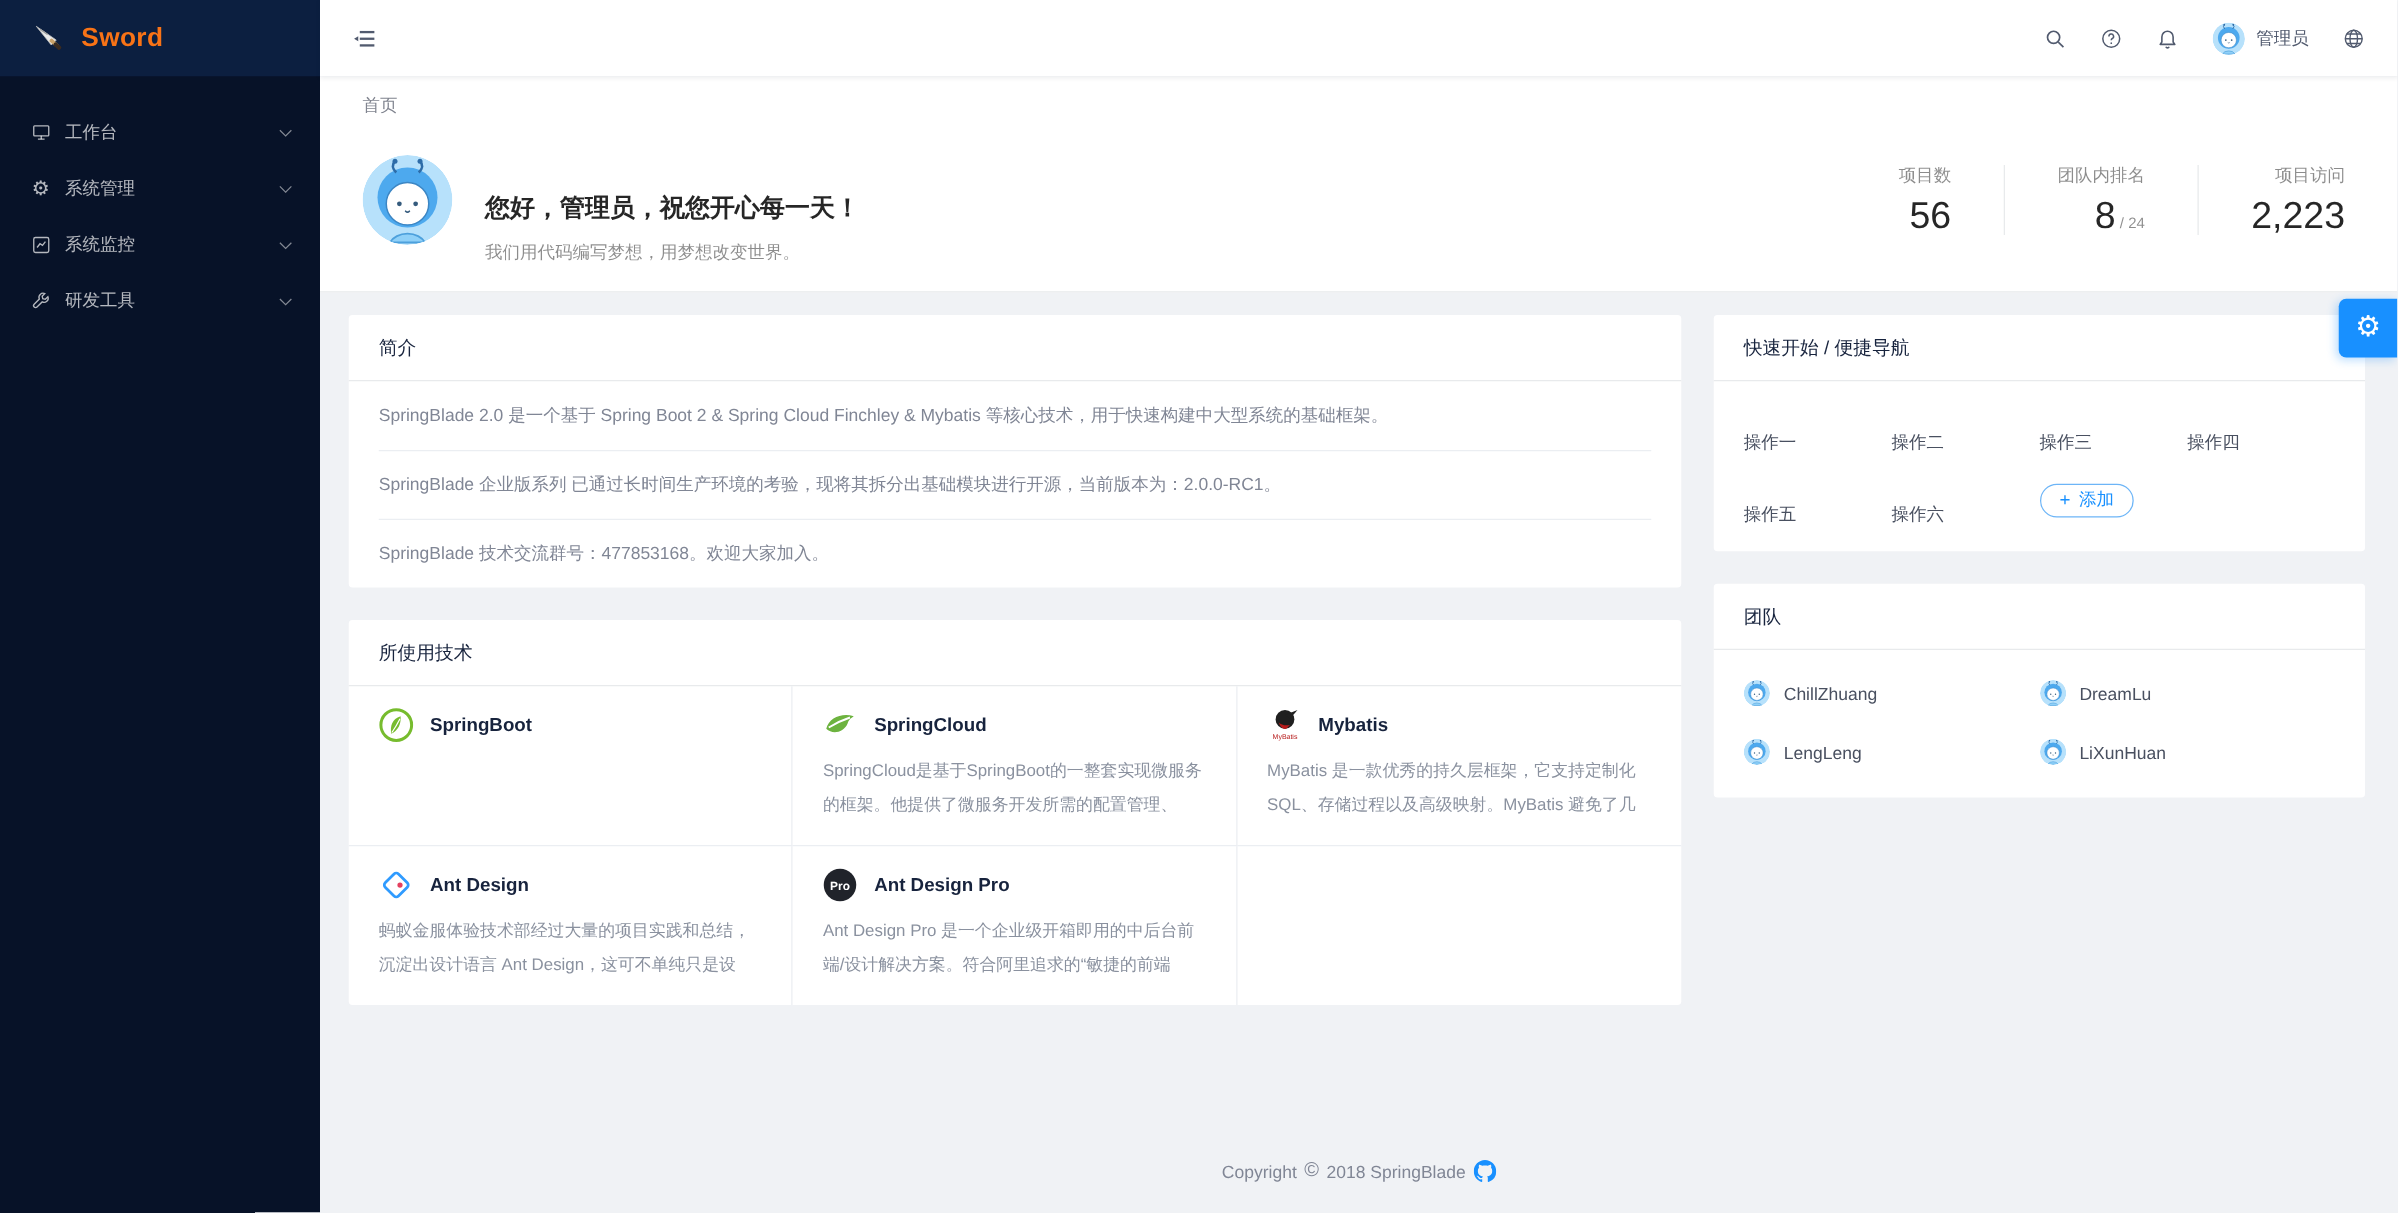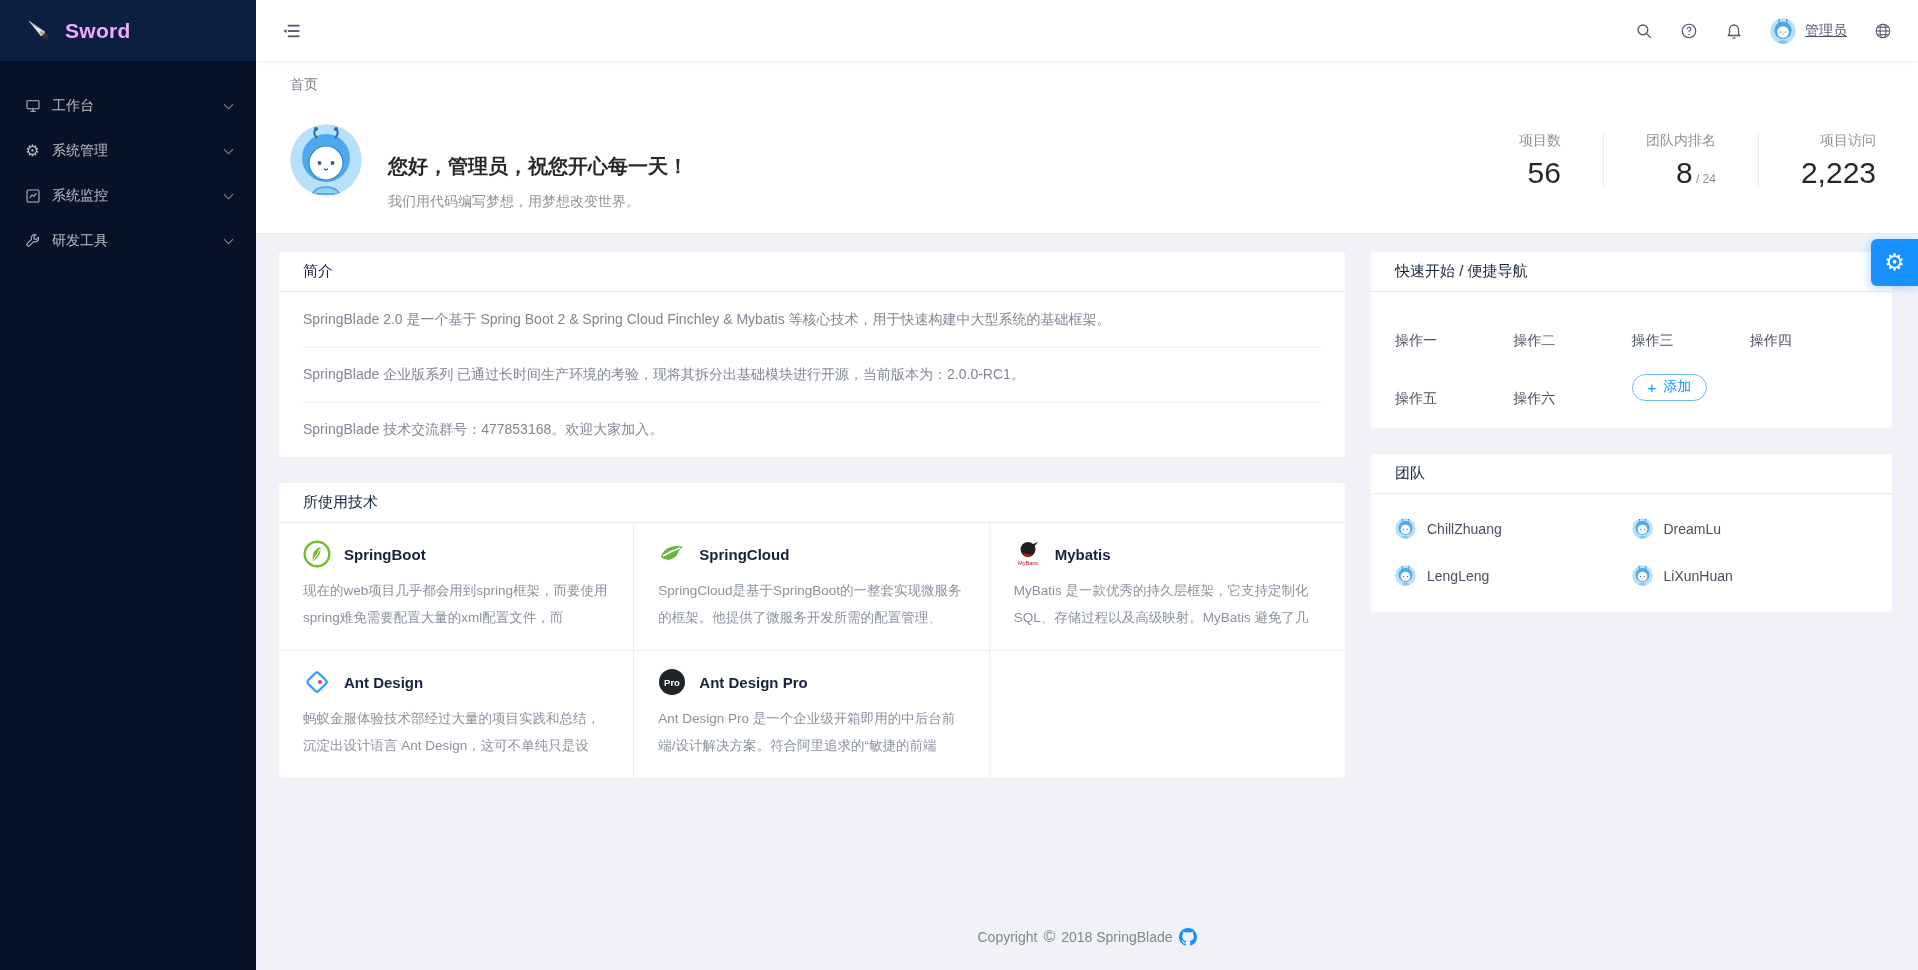--- a/index.html
+++ b/index.html
@@ -6,36 +6,36 @@
   html,body { width:1918px; height:970px; }
   body {
     font-family: "Liberation Sans", "DejaVu Sans", sans-serif;
     background:#f0f2f5; overflow:hidden; color:#495060;
   }
   .layout { display:flex; width:100%; height:100%; }
 
   
   .sidebar { width:256px; flex-shrink:0; background:#071228; display:flex; flex-direction:column; }
   .logo { height:61px; background:#0c1f40; display:flex; align-items:center; gap:13px; padding-left:26px; }
-  .logo-text { color:#f0abfc; font-size:21px; font-weight:bold; letter-spacing:.3px; }
+  .logo-text { color:#f97316; font-size:21px; font-weight:bold; letter-spacing:.3px; }
   .menu { padding-top:22px; }
   .menu-item { height:45px; display:flex; align-items:center; padding:0 24px; font-size:14px;
                color:rgba(255,255,255,.70); cursor:pointer; }
   .mi-icon { width:17px; height:17px; margin-right:11px; display:flex; align-items:center; justify-content:center; }
   .mi-icon svg { width:16px; height:16px; stroke:currentColor; fill:none; stroke-width:1.6; }
   .gear-glyph { font-family:"DejaVu Sans", sans-serif; font-size:16px; line-height:1; }
   .chev { margin-left:auto; width:7px; height:7px; border-right:1.4px solid rgba(255,255,255,.5);
           border-bottom:1.4px solid rgba(255,255,255,.5); transform:rotate(45deg); margin-top:-3px; }
 
   
   .main { flex:1; display:flex; flex-direction:column; min-width:0; }
   .topbar { height:61px; background:#fff; display:flex; align-items:center; padding:0 26px;
             box-shadow:0 1px 4px rgba(0,21,41,.08); position:relative; z-index:6; }
   .fold-btn { cursor:pointer; display:flex; align-items:center; color:#515a6e; }
-  .topbar-right { margin-left:auto; display:flex; align-items:center; gap:27px;text-decoration:underline; }
+  .topbar-right { margin-left:auto; display:flex; align-items:center; gap:27px; }
   .tb-icon { cursor:pointer; color:#515a6e; display:flex; align-items:center; }
   .tb-icon svg { width:18px; height:18px; }
   .user { display:flex; align-items:center; gap:9px; cursor:pointer; }
   .user-name { font-size:14px; color:#515a6e; }
   .avatar-round { border-radius:50%; overflow:hidden; display:block; }
 
   
   .content { flex:1; position:relative; display:flex; flex-direction:column; background:#f0f2f5; overflow:hidden; }
 
   .welcome { background:#fff; padding:15px 32px 22px 34px; border-bottom:1px solid #e8eaec; }
@@ -50,21 +50,21 @@
   .stat:last-child { padding-right:10px; }
   .stat-label { font-size:14px; color:rgba(0,0,0,.45); margin-bottom:8px; }
   .stat-value { font-size:30px; color:rgba(0,0,0,.85); line-height:1; }
   .stat-suffix { font-size:12px; color:rgba(0,0,0,.45);margin-top:28px; }
 
   .body-grid { display:flex; align-items:flex-start; gap:26px; padding:18px 25px 0 23px; }
   .col-left { width:1066px; display:flex; flex-direction:column; gap:26px; }
   .col-right { width:521px; display:flex; flex-direction:column; gap:26px; }
 
   .card { background:#fff; border-radius:3px; }
-  .card-header { height:40px; display:flex; align-items:center; padding:0 24px;
+  .card-header { height:53px; display:flex; align-items:center; padding:0 24px;
                  border-bottom:1px solid #e8eaec; font-size:15px; color:#17233d; }
 
   .intro-row { margin:0 24px; height:55px; display:flex; align-items:center;
                font-size:14px; color:#808695; }
   .intro-row + .intro-row { border-top:1px solid #ebeef2; }
 
   .tech-grid { display:grid; grid-template-columns:1fr 1fr 1fr; }
   .tech-cell { padding:17px 22px 19px 24px; border-right:1px solid #ebeef2; border-bottom:1px solid #ebeef2; }
   .tech-cell:nth-child(3n) { border-right:none; }
   .tech-cell:nth-child(n+4) { border-bottom:none; }
@@ -271,21 +271,20 @@
                 <div class="tech-head">
                   <span class="tech-ico">
                     <svg width="28" height="28" viewBox="0 0 28 28">
                         <circle cx="14" cy="14" r="12.3" fill="#fff" stroke="#77bc2e" stroke-width="2.4"></circle>
                         <path d="M17.5 7 C 10.5 9, 9 15, 10 21 C 15.5 18.5, 18 13, 17.5 7 Z" fill="#77bc2e"></path>
                         <path d="M10.5 20 q3.5 -5 6.5 -11" stroke="#fff" stroke-width="1" fill="none"></path>
                       </svg>
                   </span>
                   <span class="tech-name">SpringBoot</span>
                 </div>
-                <div class="tech-desc">现在的web项目几乎都会用到spring框架，而要使用spring难免需要配置大量的xml配置文件，而</div>
               </div>
 
               <div class="tech-cell">
                 <div class="tech-head">
                   <span class="tech-ico">
                     <svg width="28" height="28" viewBox="0 0 28 28">
                         <path d="M3 17 C 5 8, 16 4, 25 7 C 22 9, 21 10, 20 13 C 17 20, 8 22, 3 17 Z" fill="#6db33f"></path>
                         <path d="M5 16 q8 -5 17 -8" stroke="#fff" stroke-width="1.6" fill="none"></path>
                       </svg>
                   </span>

